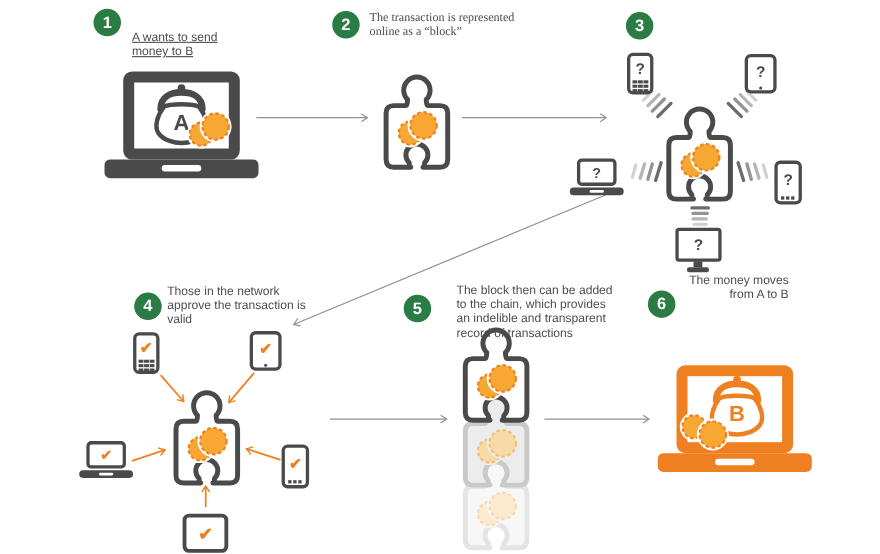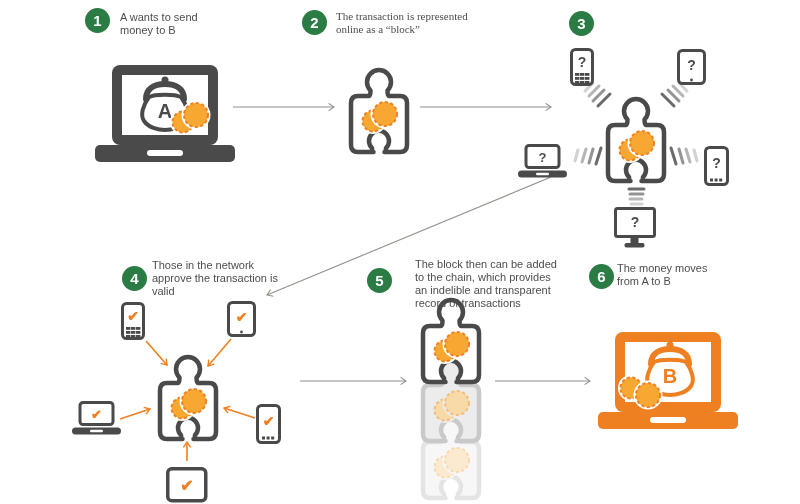--- a/index.html
+++ b/index.html
@@ -235,29 +235,29 @@
       <g>
         <circle cx="33" cy="56" r="13" fill="#fff"></circle>
           <circle cx="33" cy="56" r="10.5" class="coin"></circle>
         <circle cx="50" cy="63" r="14.5" fill="#fff"></circle>
           <circle cx="50" cy="63" r="12" class="coin"></circle>
       </g>
     </g>
   </svg>
 
   <div class="badge" style="left:85px;top:8px;">1</div>
-  <div class="lbl" style="left:120px;top:11px;width:100px;">A wants to send money to B</div>
+  <div class="lbl" style="left:120px;top:28px;width:100px;text-decoration:underline;">A wants to send money to B</div>
 
   <div class="badge" style="left:302px;top:10px;">2</div>
   <div class="lbl" style="left:336px;top:10px;width:158px;font-family:Liberation Serif, serif;">The transaction is represented online as a “block”</div>
 
   <div class="badge" style="left:569px;top:11px;">3</div>
 
   <div class="badge" style="left:122px;top:266px;">4</div>
   <div class="lbl" style="left:152px;top:259px;width:126px;">Those in the network approve the transaction is valid</div>
 
   <div class="badge" style="left:367px;top:268px;">5</div>
   <div class="lbl" style="left:415px;top:258px;width:150px;">The block then can be added to the chain, which provides an indelible and transparent record of transactions</div>
 
   <div class="badge" style="left:589px;top:264px;">6</div>
-  <div class="lbl" style="left:617px;top:262px;width:100px;">The money moves from A to B</div>
+  <div class="lbl" style="left:617px;top:249px;width:100px;text-align:right;">The money moves from A to B</div>
 
 </div>
 
 </body></html>

